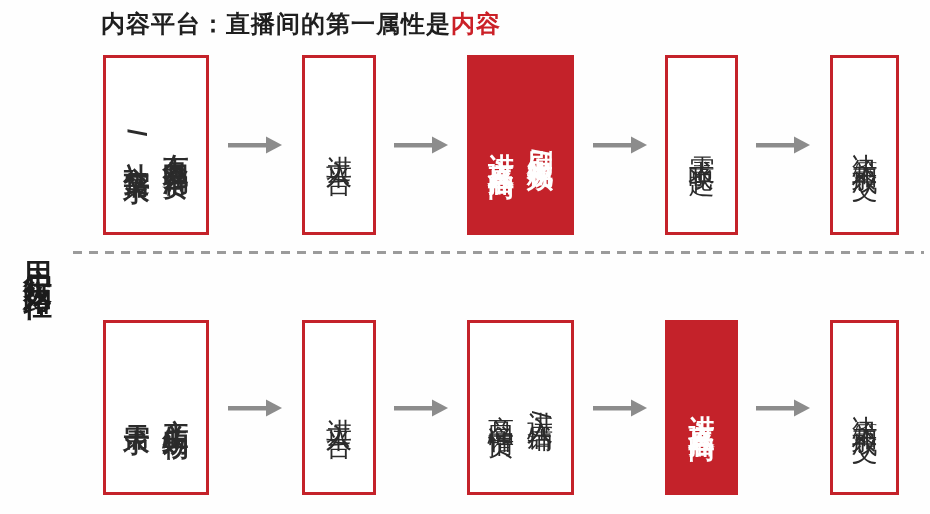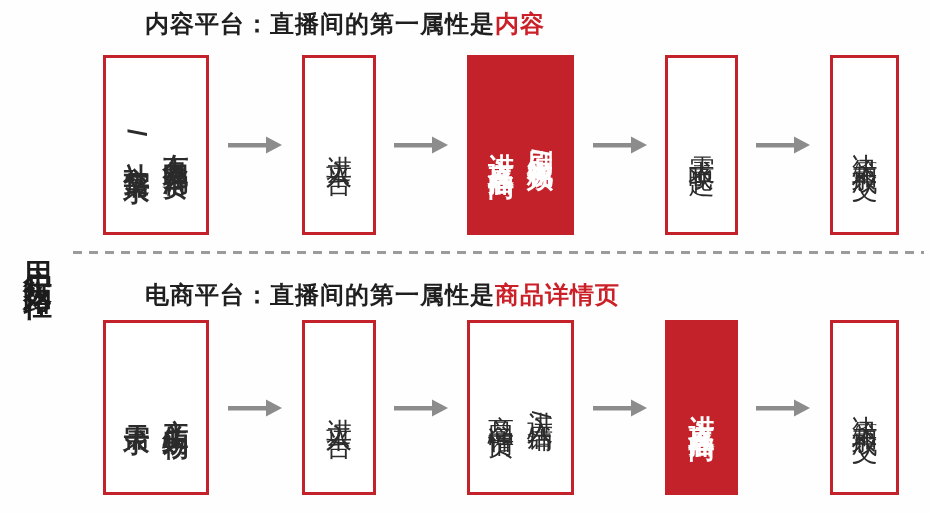--- a/index.html
+++ b/index.html
@@ -11,21 +11,21 @@
   
   .sidebar-label {
     position:absolute; left:18px; top:50%; transform:translateY(-50%);
     writing-mode:vertical-rl; text-orientation:mixed;
     font-size:29px; font-weight:700; letter-spacing:6px; color:#1c1c1c;
   }
 
   
   .section-title {
     position:absolute; left:101px; font-size:24px; font-weight:700;
-    color:#1f1f1f; letter-spacing:1px; white-space:nowrap;margin-left:44px;
+    color:#1f1f1f; letter-spacing:1px; white-space:nowrap;
   }
   .section-title .hl { color:var(--title-red); }
   #title-0 { top:8px; }
   #title-1 { top:279px; }
 
   
   .flow-row { position:absolute; left:0; width:930px; }
   .row-0 { top:55px;  height:180px; }
   .row-1 { top:320px; height:175px; }
 
@@ -129,23 +129,20 @@
       <div class="flow-arrow" style="left: 756px;">
         <svg width="54" height="18" viewBox="0 0 54 18">
           <rect x="0" y="7" width="40" height="4.5" fill="currentColor"></rect>
           <polygon points="38,0.5 54,9 38,17.5" fill="currentColor"></polygon>
         </svg>
       </div>
     </div>
 
   <div class="divider"></div>
 
-  <div class="section-title" id="title-1">
-    <span>电商平台：直播间的第一属性是</span><span class="hl">商品详情页</span>
-  </div>
 
   <div class="flow-row row-1">
       <div class="flow-box outline w-bold" style="left: 103px; width: 106px;">
         <div class="vtext">
           <div class="vcol">产生购物</div>
           <div class="vcol">需求</div>
         </div>
       </div>
       <div class="flow-box outline w-normal" style="left: 302px; width: 74px;">
         <div class="vtext">

